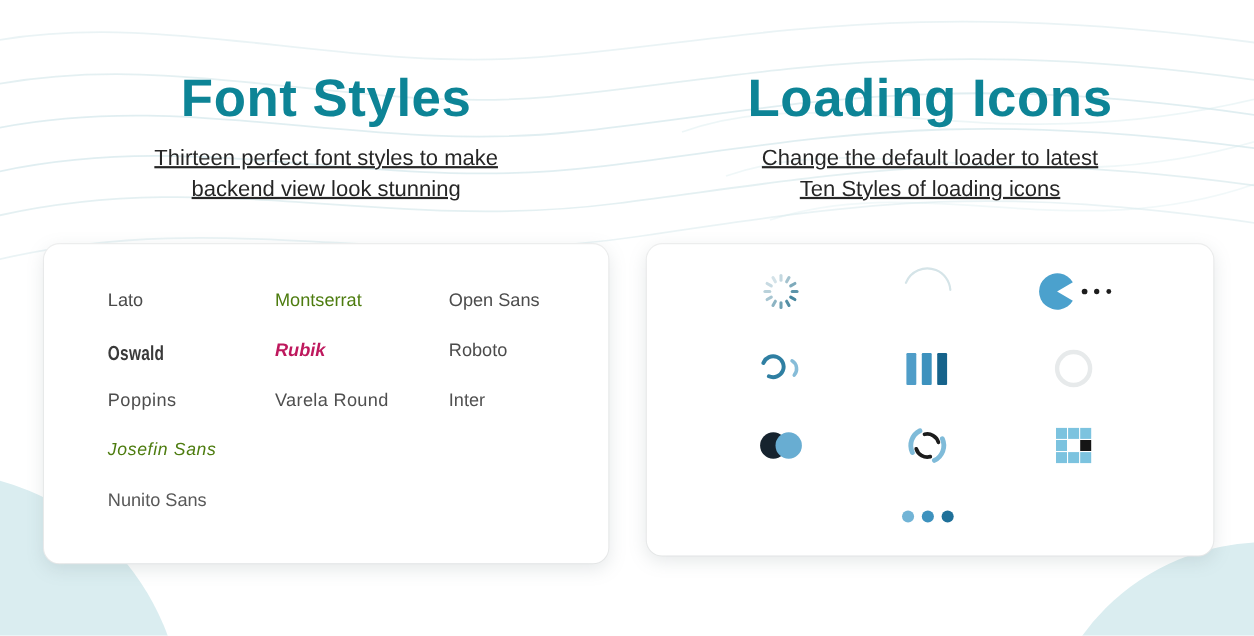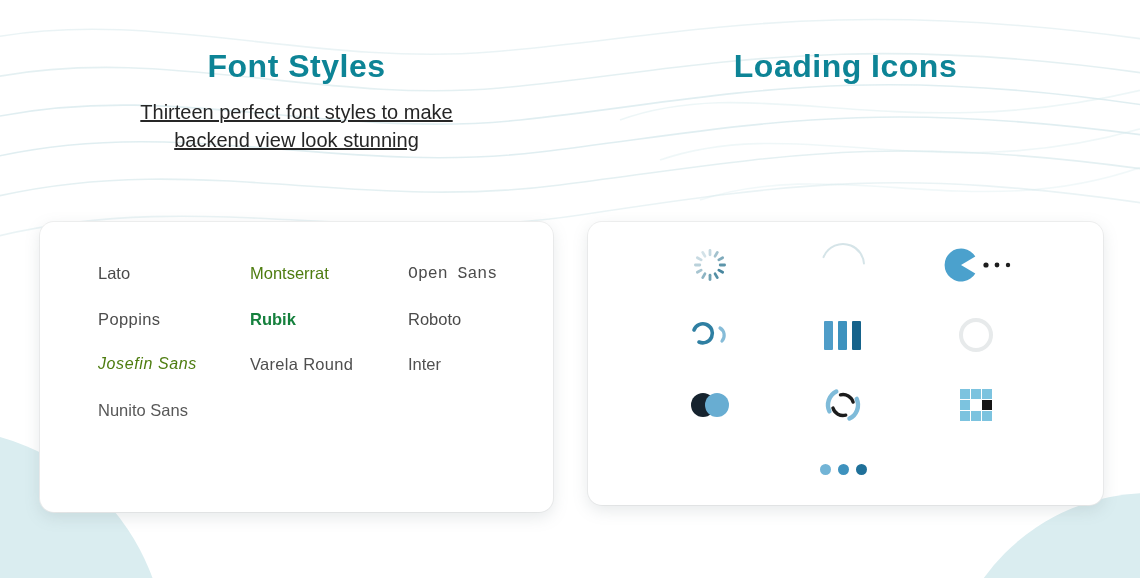--- a/index.html
+++ b/index.html
@@ -12,21 +12,21 @@
   .waves { position:absolute; top:0; left:0; pointer-events:none; }
   .blob { position:absolute; border-radius:50%; background:#daedf0; }
   .blob-left  { width:452px; height:452px; left:-286px; top:429px; }
   .blob-right { width:410px; height:410px; left:945px;  top:493px; }
 
   
   .section { position:absolute; top:0; text-align:center; }
   .section-fonts   { left:40px;  width:513px; }
   .section-loaders { left:588px; width:515px; }
   .section h1 {
-    margin-top:48px; font-size:32px; font-weight:700; color:#0d8496;
+    margin-top:62px; font-size:48px; font-weight:700; color:#0d8496;
     letter-spacing:.5px;
   }
   .subtitle { margin-top:13px; font-size:20px; line-height:28px; color:#262626;text-decoration:underline; }
 
   
   .card {
     position:absolute; left:0; background:#fff; border-radius:14px;
     box-shadow:0 5px 16px rgba(110,125,135,.18), 0 0 0 1px #f3f3f3;
   }
   .fonts-card   { top:222px; width:513px; height:290px; text-align:left;
@@ -39,23 +39,23 @@
   .font-col-1 { width:152px; } .font-col-2 { width:158px; } .font-col-3 { width:140px; }
   .font-item { height:45.5px; font-size:16.5px; color:#4c4c4c; }
   .f-lato     { color:#4a4a4a; }
   .f-oswald   { font-weight:600; font-size:18.5px; color:#3a3a3a; }
   .f-oswald span { display:inline-block; transform:scaleX(.76); transform-origin:0 50%; letter-spacing:.3px; }
   .f-poppins  { letter-spacing:.4px; color:#4d4d4d; }
   .f-josefin  { font-style:italic; font-weight:300; font-size:16px; letter-spacing:.6px; color:#4d7c0f; }
   .f-nunito   { color:#585858; }
   .f-montserrat { color:#4d7c0f; }
   .f-raleway    { color:#9c9c9c; }
-  .f-rubik      { font-weight:600; color:#15803d; }
+  .f-rubik      { font-weight:600; color:#be185d;font-style:italic; }
   .f-varela     { color:#4f4f4f; letter-spacing:.3px; }
-  .f-opensans   { color:#4c4c4c;font-family:Liberation Mono, monospace; }
+  .f-opensans   { color:#4c4c4c; }
   .f-roboto     { color:#4b4b4b; }
   .f-inter      { color:#515151; }
   .f-manrope    { color:#7a7a7a; }
 
   
   .loader-grid { display:grid; grid-template-columns:repeat(3,1fr); grid-auto-rows:70px; }
   .cell { display:flex; align-items:center; justify-content:center; }
   .dots-row { height:58px; display:flex; align-items:center; justify-content:center; gap:7px; }
 
   .ring-loader { width:34px; height:34px; border:4px solid #e7eaeb; border-radius:50%; }
@@ -100,39 +100,44 @@
   <section class="section section-fonts">
     <h1>Font Styles</h1>
     <div class="subtitle">
       <div>Thirteen perfect font styles to make</div>
       <div>backend view look stunning</div>
     </div>
 
     <div class="card fonts-card">
       <div class="font-col font-col-1">
         <div class="font-item f-lato">Lato</div>
+        <div class="font-item f-oswald"><span>Oswald</span></div>
         <div class="font-item f-poppins">Poppins</div>
         <div class="font-item f-josefin">Josefin Sans</div>
         <div class="font-item f-nunito">Nunito Sans</div>
       </div>
       <div class="font-col font-col-2">
         <div class="font-item f-montserrat">Montserrat</div>
         <div class="font-item f-rubik">Rubik</div>
         <div class="font-item f-varela">Varela Round</div>
       </div>
       <div class="font-col font-col-3">
         <div class="font-item f-opensans">Open Sans</div>
         <div class="font-item f-roboto">Roboto</div>
         <div class="font-item f-inter">Inter</div>
       </div>
     </div>
   </section>
 
   <section class="section section-loaders">
     <h1>Loading Icons</h1>
+    <div class="subtitle">
+      <div>Change the default loader to latest</div>
+      <div>Ten Styles of loading icons</div>
+    </div>
 
     <div class="card loaders-card">
       <div class="loader-grid">
 
         <div class="cell">
           <svg width="36" height="36" viewBox="0 0 36 36">
             <g fill="#47869e">
               <rect x="16.6" y="2" width="2.8" height="7.2" rx="1.4" opacity=".32" transform="rotate(0 18 18)"></rect>
               <rect x="16.6" y="2" width="2.8" height="7.2" rx="1.4" opacity=".5" transform="rotate(30 18 18)"></rect>
               <rect x="16.6" y="2" width="2.8" height="7.2" rx="1.4" opacity=".7" transform="rotate(60 18 18)"></rect>

